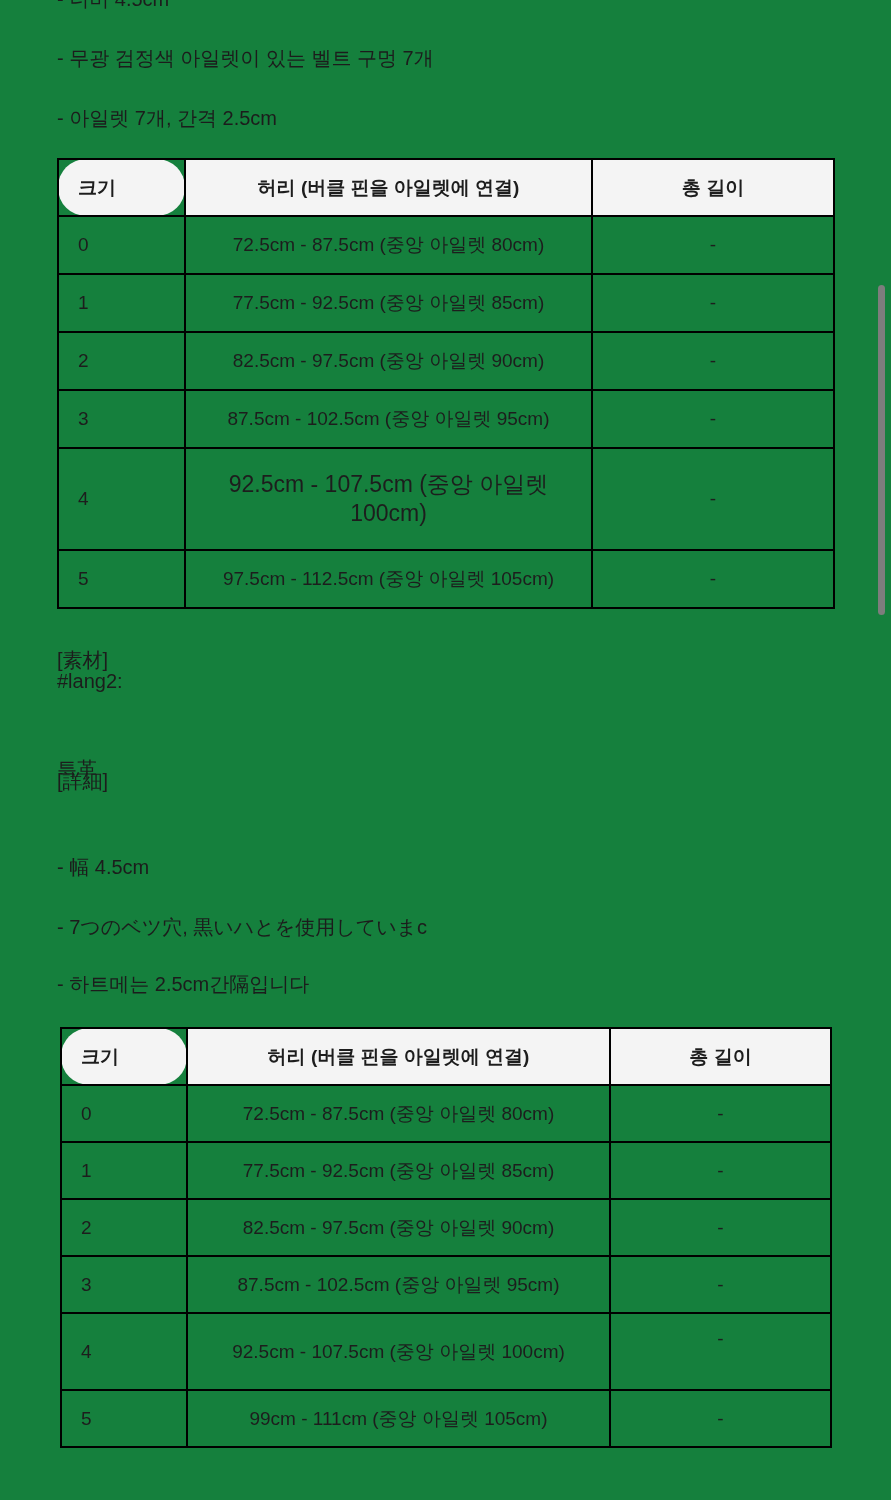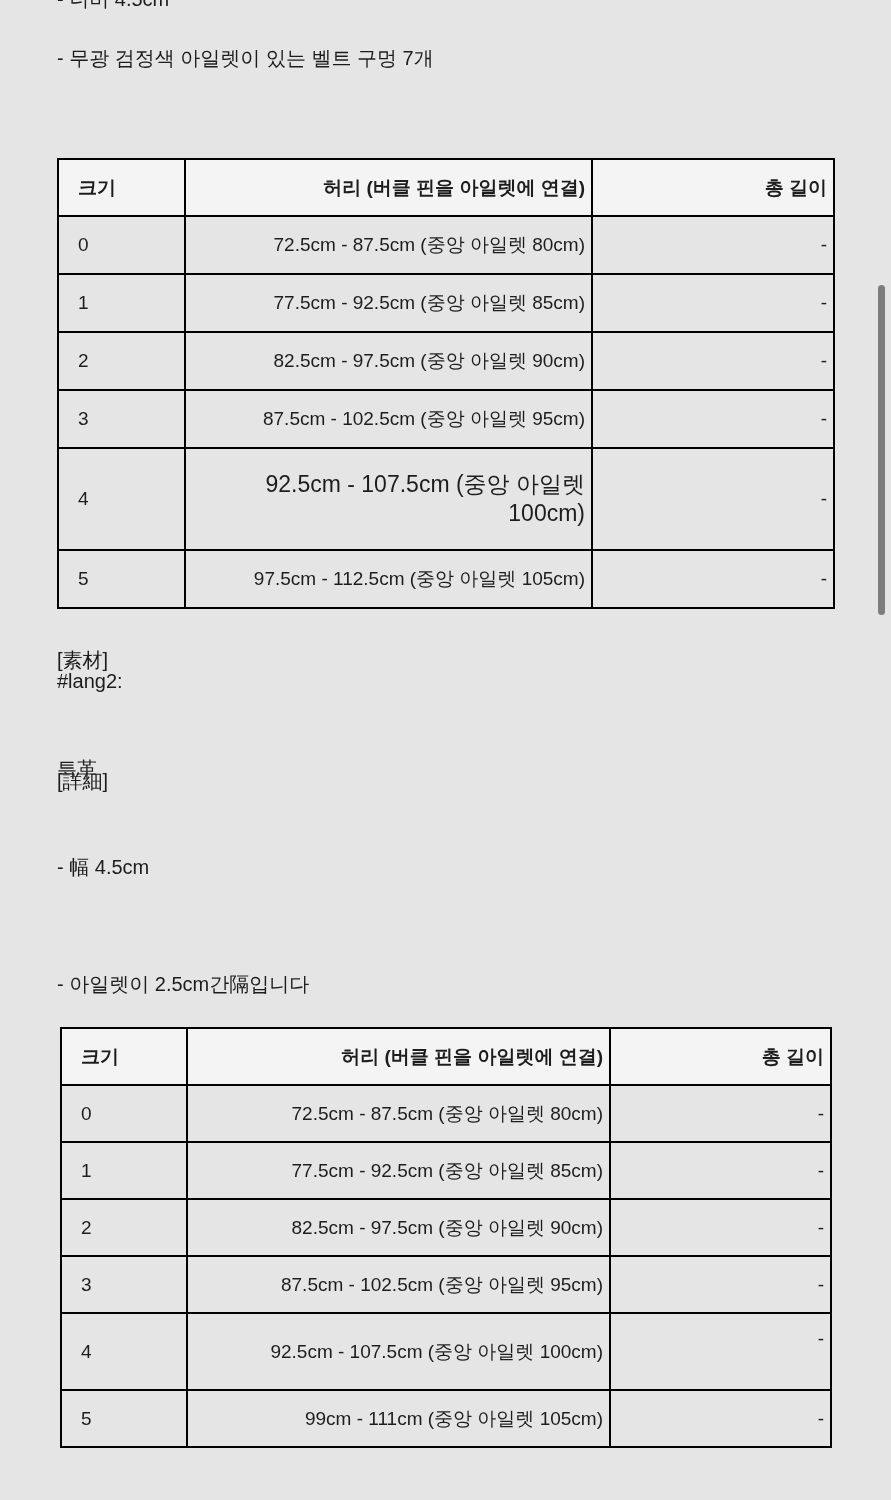--- a/index.html
+++ b/index.html
@@ -5,54 +5,54 @@
   * { margin: 0; padding: 0; box-sizing: border-box; }
   html, body { background: #ffffff; }
   body {
     font-family: "Liberation Sans", "DejaVu Sans", sans-serif;
     color: #1c1c1c;
   }
   #page {
     position: relative;
     width: 891px;
     height: 1500px;
-    background: #e5e5e5;
+    background: #15803d;
     overflow: hidden;
   }
   .para {
     position: absolute;
     left: 57px;
     font-size: 20px;
     line-height: 26px;
     color: #1c1c1c;
     white-space: nowrap;
   }
   table {
     position: absolute;
     border-collapse: collapse;
     table-layout: fixed;
     font-size: 19px;
     color: #1d1d1d;
   }
   th, td {
     border: 2px solid #000000;
-    text-align: right;
+    text-align: center;
     vertical-align: middle;
     padding: 2px 6px;
   }
   th {
     background: #f4f4f4;
     font-weight: bold;
   }
   th:first-child, td:first-child {
     text-align: left;
     padding-left: 19px;
     font-weight: normal;
   }
-  th:first-child { font-weight: bold; }
+  th:first-child { font-weight: bold; border-radius: 28px; }
 
   
   #table1 { top: 158px; left: 57px; width: 776px; }
   #table1 .c1 { width: 127px; }
   #table1 .c2 { width: 407px; }
   #table1 .c3 { width: 242px; }
   #table1 thead tr { height: 57px; }
   #table1 tbody tr { height: 58px; }
   #table1 tbody tr:nth-child(5) { height: 102px; }
   #table1 tbody tr:nth-child(5) td:nth-child(2) {
@@ -87,20 +87,21 @@
 </style>
 </head>
 <body>
 
 <div id="page">
 
   <div class="para" style="top:-14px">- 너비 4.5cm</div>
 
   <div class="para" style="top:45px">- 무광 검정색 아일렛이 있는 벨트 구멍 7개</div>
 
+  <div class="para" style="top:105px">- 아일렛 7개, 간격 2.5cm</div>
 
   <table id="table1">
     <colgroup>
         <col class="c1">
         <col class="c2">
         <col class="c3">
       </colgroup>
     <thead>
         <tr>
           <th>크기</th>
@@ -145,22 +146,23 @@
   <div class="para" style="top:668px">#lang2:</div>
 
   <div class="para" style="top:647px">[素材]</div>
 
   <div class="para" style="top:756px">특革</div>
 
   <div class="para" style="top:768px">[詳細]</div>
 
   <div class="para" style="top:854px">- 幅 4.5cm</div>
 
-
-  <div class="para" style="top:971px">- 아일렛이 2.5cm간隔입니다</div>
+  <div class="para" style="top:914px">- 7つのベツ穴, 黒いハとを使用していまc</div>
+
+  <div class="para" style="top:971px">- 하트메는 2.5cm간隔입니다</div>
 
   <table id="table2">
     <colgroup>
         <col class="c1">
         <col class="c2">
         <col class="c3">
       </colgroup>
     <thead>
         <tr>
           <th>크기</th>

